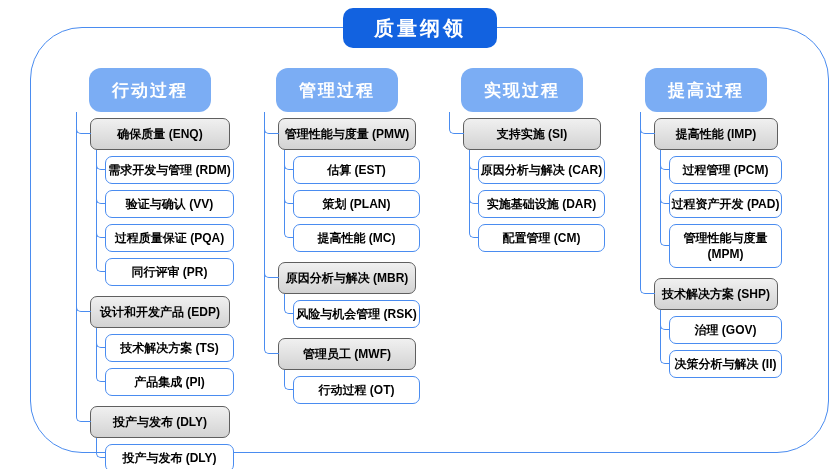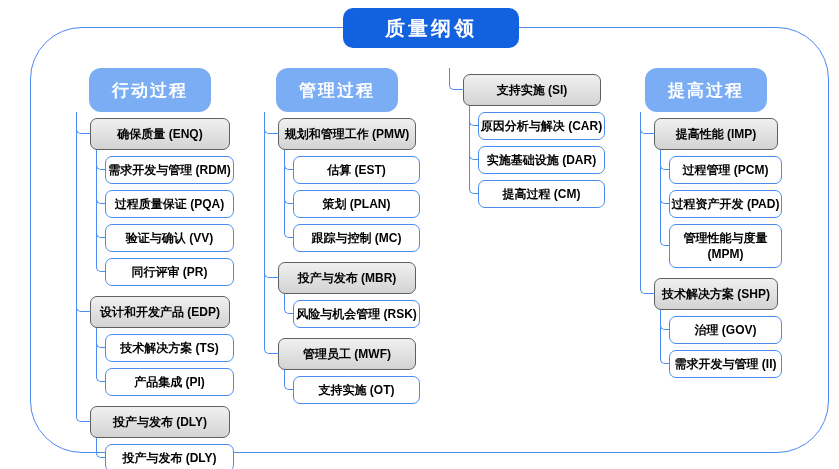--- a/index.html
+++ b/index.html
@@ -5,21 +5,21 @@
   html,body{margin:0;padding:0;background:#fff;}
   .canvas{
     position:relative;width:839px;height:469px;background:#fff;overflow:hidden;
     font-family:"Liberation Sans","DejaVu Sans",sans-serif;
   }
   .frame{
     position:absolute;left:30px;top:27px;width:797px;height:424px;
     border:1.6px solid #4a8cf0;border-radius:52px;background:#fff;
   }
   .title-box{
-    position:absolute;left:343px;top:8px;width:176px;height:40px;
+    position:absolute;left:343px;top:8px;width:154px;height:40px;
     background:#1262e0;border-radius:10px;color:#fff;font-size:20px;font-weight:bold;
     display:flex;align-items:center;justify-content:center;letter-spacing:3px;z-index:3;
   }
   .cols{position:absolute;left:62px;top:68px;display:flex;z-index:2;}
   .col{display:flex;flex-direction:column;align-items:center;}
   .col:nth-child(1){width:176px;}
   .col:nth-child(2){width:198px;}
   .col:nth-child(3){width:172px;}
   .col:nth-child(4){width:196px;}
   .col-header{
@@ -68,26 +68,26 @@
     <div class="col">
       <div class="col-header">行动过程</div>
       <div class="groups">
         <div class="group">
           <div class="gbox">确保质量 (ENQ)</div>
           <div class="children">
             <div class="child">
                 <div class="cbox">需求开发与管理 (RDM)</div>
               </div>
             <div class="child">
+                <div class="cbox">验证与确认 (VV)</div>
+              </div>
+            <div class="child">
                 <div class="cbox">过程质量保证 (PQA)</div>
               </div>
             <div class="child">
-                <div class="cbox">验证与确认 (VV)</div>
-              </div>
-            <div class="child">
                 <div class="cbox">同行评审 (PR)</div>
               </div>
           </div>
         </div>
         <div class="group">
           <div class="gbox">设计和开发产品 (EDP)</div>
           <div class="children">
             <div class="child">
                 <div class="cbox">技术解决方案 (TS)</div>
               </div>
@@ -104,65 +104,66 @@
               </div>
           </div>
         </div>
       </div>
     </div>
 
     <div class="col">
       <div class="col-header">管理过程</div>
       <div class="groups">
         <div class="group">
-          <div class="gbox">规划和管理工作 (PMW)</div>
+          <div class="gbox">管理性能与度量 (PMW)</div>
           <div class="children">
             <div class="child">
                 <div class="cbox">估算 (EST)</div>
               </div>
             <div class="child">
                 <div class="cbox">策划 (PLAN)</div>
               </div>
             <div class="child">
-                <div class="cbox">跟踪与控制 (MC)</div>
-              </div>
-          </div>
-        </div>
-        <div class="group">
-          <div class="gbox">投产与发布 (MBR)</div>
+                <div class="cbox">提高性能 (MC)</div>
+              </div>
+          </div>
+        </div>
+        <div class="group">
+          <div class="gbox">原因分析与解决 (MBR)</div>
           <div class="children">
             <div class="child">
                 <div class="cbox">风险与机会管理 (RSK)</div>
               </div>
           </div>
         </div>
         <div class="group">
           <div class="gbox">管理员工 (MWF)</div>
           <div class="children">
             <div class="child">
-                <div class="cbox">支持实施 (OT)</div>
-              </div>
-          </div>
-        </div>
-      </div>
-    </div>
-
-    <div class="col">
+                <div class="cbox">行动过程 (OT)</div>
+              </div>
+          </div>
+        </div>
+      </div>
+    </div>
+
+    <div class="col">
+      <div class="col-header">实现过程</div>
       <div class="groups">
         <div class="group">
           <div class="gbox">支持实施 (SI)</div>
           <div class="children">
             <div class="child">
                 <div class="cbox">原因分析与解决 (CAR)</div>
               </div>
             <div class="child">
                 <div class="cbox">实施基础设施 (DAR)</div>
               </div>
             <div class="child">
-                <div class="cbox">提高过程 (CM)</div>
+                <div class="cbox">配置管理 (CM)</div>
               </div>
           </div>
         </div>
       </div>
     </div>
 
     <div class="col">
       <div class="col-header">提高过程</div>
       <div class="groups">
         <div class="group">
@@ -180,21 +181,21 @@
               </div>
           </div>
         </div>
         <div class="group">
           <div class="gbox">技术解决方案 (SHP)</div>
           <div class="children">
             <div class="child">
                 <div class="cbox">治理 (GOV)</div>
               </div>
             <div class="child">
-                <div class="cbox">需求开发与管理 (II)</div>
+                <div class="cbox">决策分析与解决 (II)</div>
               </div>
           </div>
         </div>
       </div>
     </div>
 
   </div>
 </div>
 
 </body></html>

